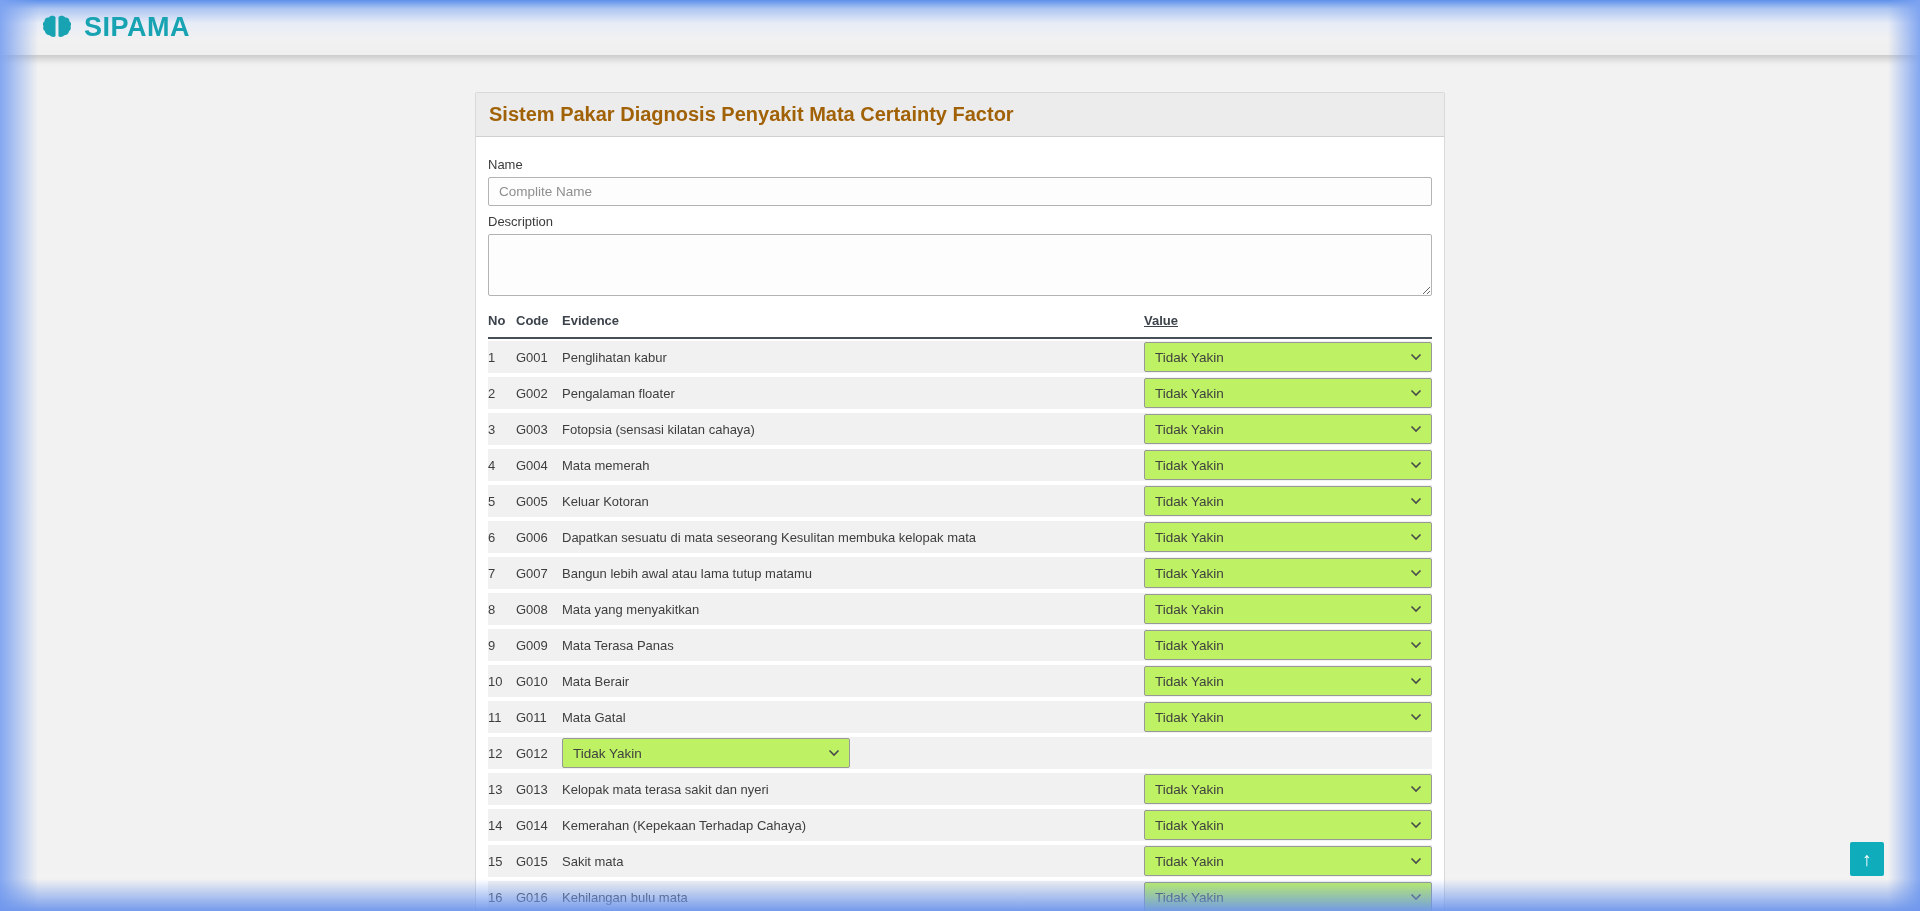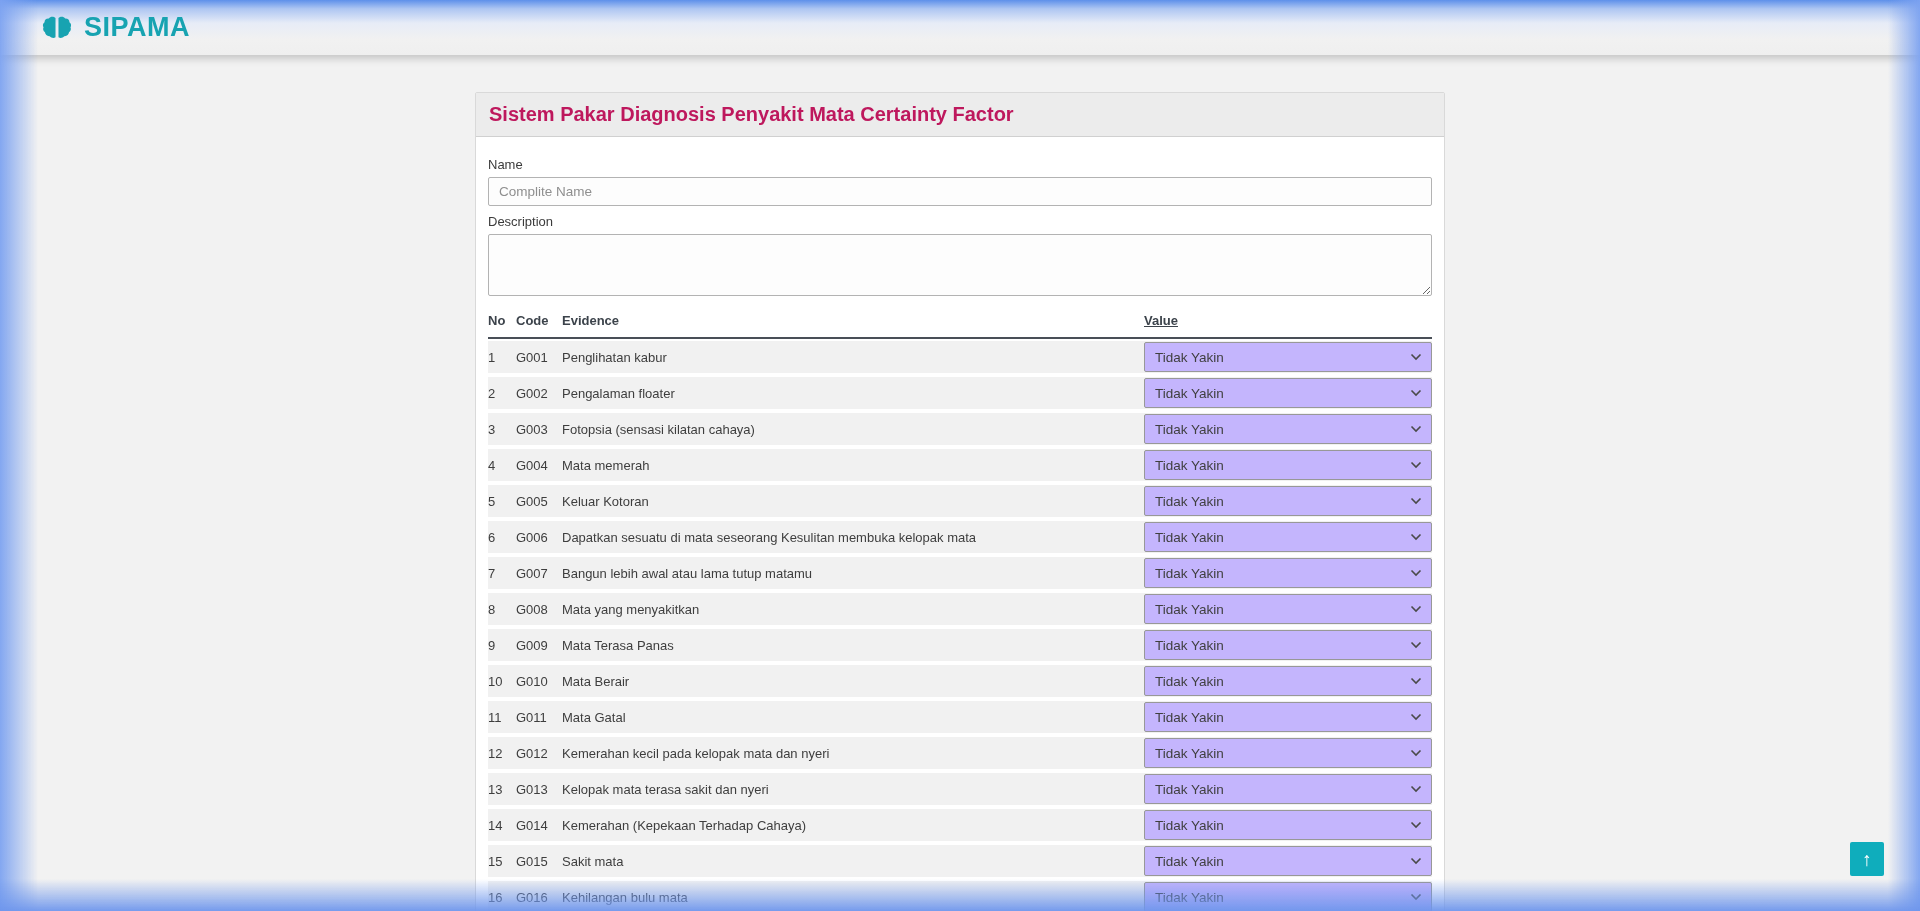--- a/index.html
+++ b/index.html
@@ -13,21 +13,21 @@
 
   
   .navbar {
     height: 55px;
     background: linear-gradient(180deg, #5e90ea 0%, #aec6f2 16%, #e7ecf7 42%, #f1f1f1 72%, #efefef 100%);
     box-shadow: 0 4px 7px rgba(90,90,90,0.28);
     display: flex; align-items: center;
     padding: 0 40px;
     position: relative; z-index: 5;
   }
-  .brand { display: flex; align-items: center; gap: 10px; cursor: pointer; }
+  .brand { display: flex; gap: 10px; cursor: pointer; }
   .brand-text {
     font-size: 27px; font-weight: bold; letter-spacing: 0.5px;
     color: #17a3b1;
   }
   .brain-icon svg { display: block; }
 
   
   .edge { position: fixed; pointer-events: none; z-index: 8; }
   .edge-left   { left: 0; top: 0; bottom: 0; width: 38px;
     background: linear-gradient(90deg, rgba(124,162,240,0.95), rgba(124,162,240,0)); }
@@ -42,21 +42,21 @@
     background: #ffffff;
     border: 1px solid #d9d9d9;
     border-radius: 2px;
   }
   .card-header {
     background: #ececec;
     border-bottom: 1px solid #d0d0d0;
     padding: 10px 13px;
   }
   .card-header h1 {
-    margin: 0; font-size: 20px; font-weight: bold; color: #be185d;
+    margin: 0; font-size: 20px; font-weight: bold; color: #a16207;
   }
   .card-body { padding: 12px 12px 0 12px; }
 
   label { display: block; font-size: 13px; color: #3b3b3b; margin: 8px 0 5px; }
   .text-input {
     width: 100%; height: 29px;
     border: 1px solid #b3b3b3; border-radius: 2px;
     padding: 0 10px; font-size: 13.5px; color: #b91c1c;
     background: #fdfdfd; font-family: inherit;
   }
@@ -85,21 +85,21 @@
   .trow {
     display: flex; align-items: center;
     background: #f1f1f1;
     height: 32px; margin-bottom: 4px;
     font-size: 13px; color: #3e3e3e;
   }
   .select-wrap { position: relative; width: 100%; height: 30px; }
   .select-wrap select {
     width: 100%; height: 30px;
     border: 1px solid #989898; border-radius: 2px;
-    background: #c4b5fd; color: #3f3f3f;
+    background: #bef264; color: #3f3f3f;
     font-size: 13.5px; font-family: inherit;
     padding: 0 28px 0 10px;
     appearance: none; -webkit-appearance: none; -moz-appearance: none;
     cursor: pointer;
   }
   .chev {
     position: absolute; right: 10px; top: 50%;
     transform: translateY(-50%);
     pointer-events: none; line-height: 0;
   }
@@ -323,21 +323,20 @@
             <polyline points="1.5,1.5 6,6 10.5,1.5" fill="none" stroke="#4a4a4a" stroke-width="1.6"></polyline>
           </svg>
         </span>
       </div>
     </div>
   </div>
 
   <div class="trow">
     <div class="c-no">12</div>
     <div class="c-code">G012</div>
-    <div class="c-evid">Kemerahan kecil pada kelopak mata dan nyeri</div>
     <div class="c-val">
       <div class="select-wrap">
         <select><option>Tidak Yakin</option></select>
         <span class="chev">
           <svg width="12" height="8" viewBox="0 0 12 8">
             <polyline points="1.5,1.5 6,6 10.5,1.5" fill="none" stroke="#4a4a4a" stroke-width="1.6"></polyline>
           </svg>
         </span>
       </div>
     </div>

